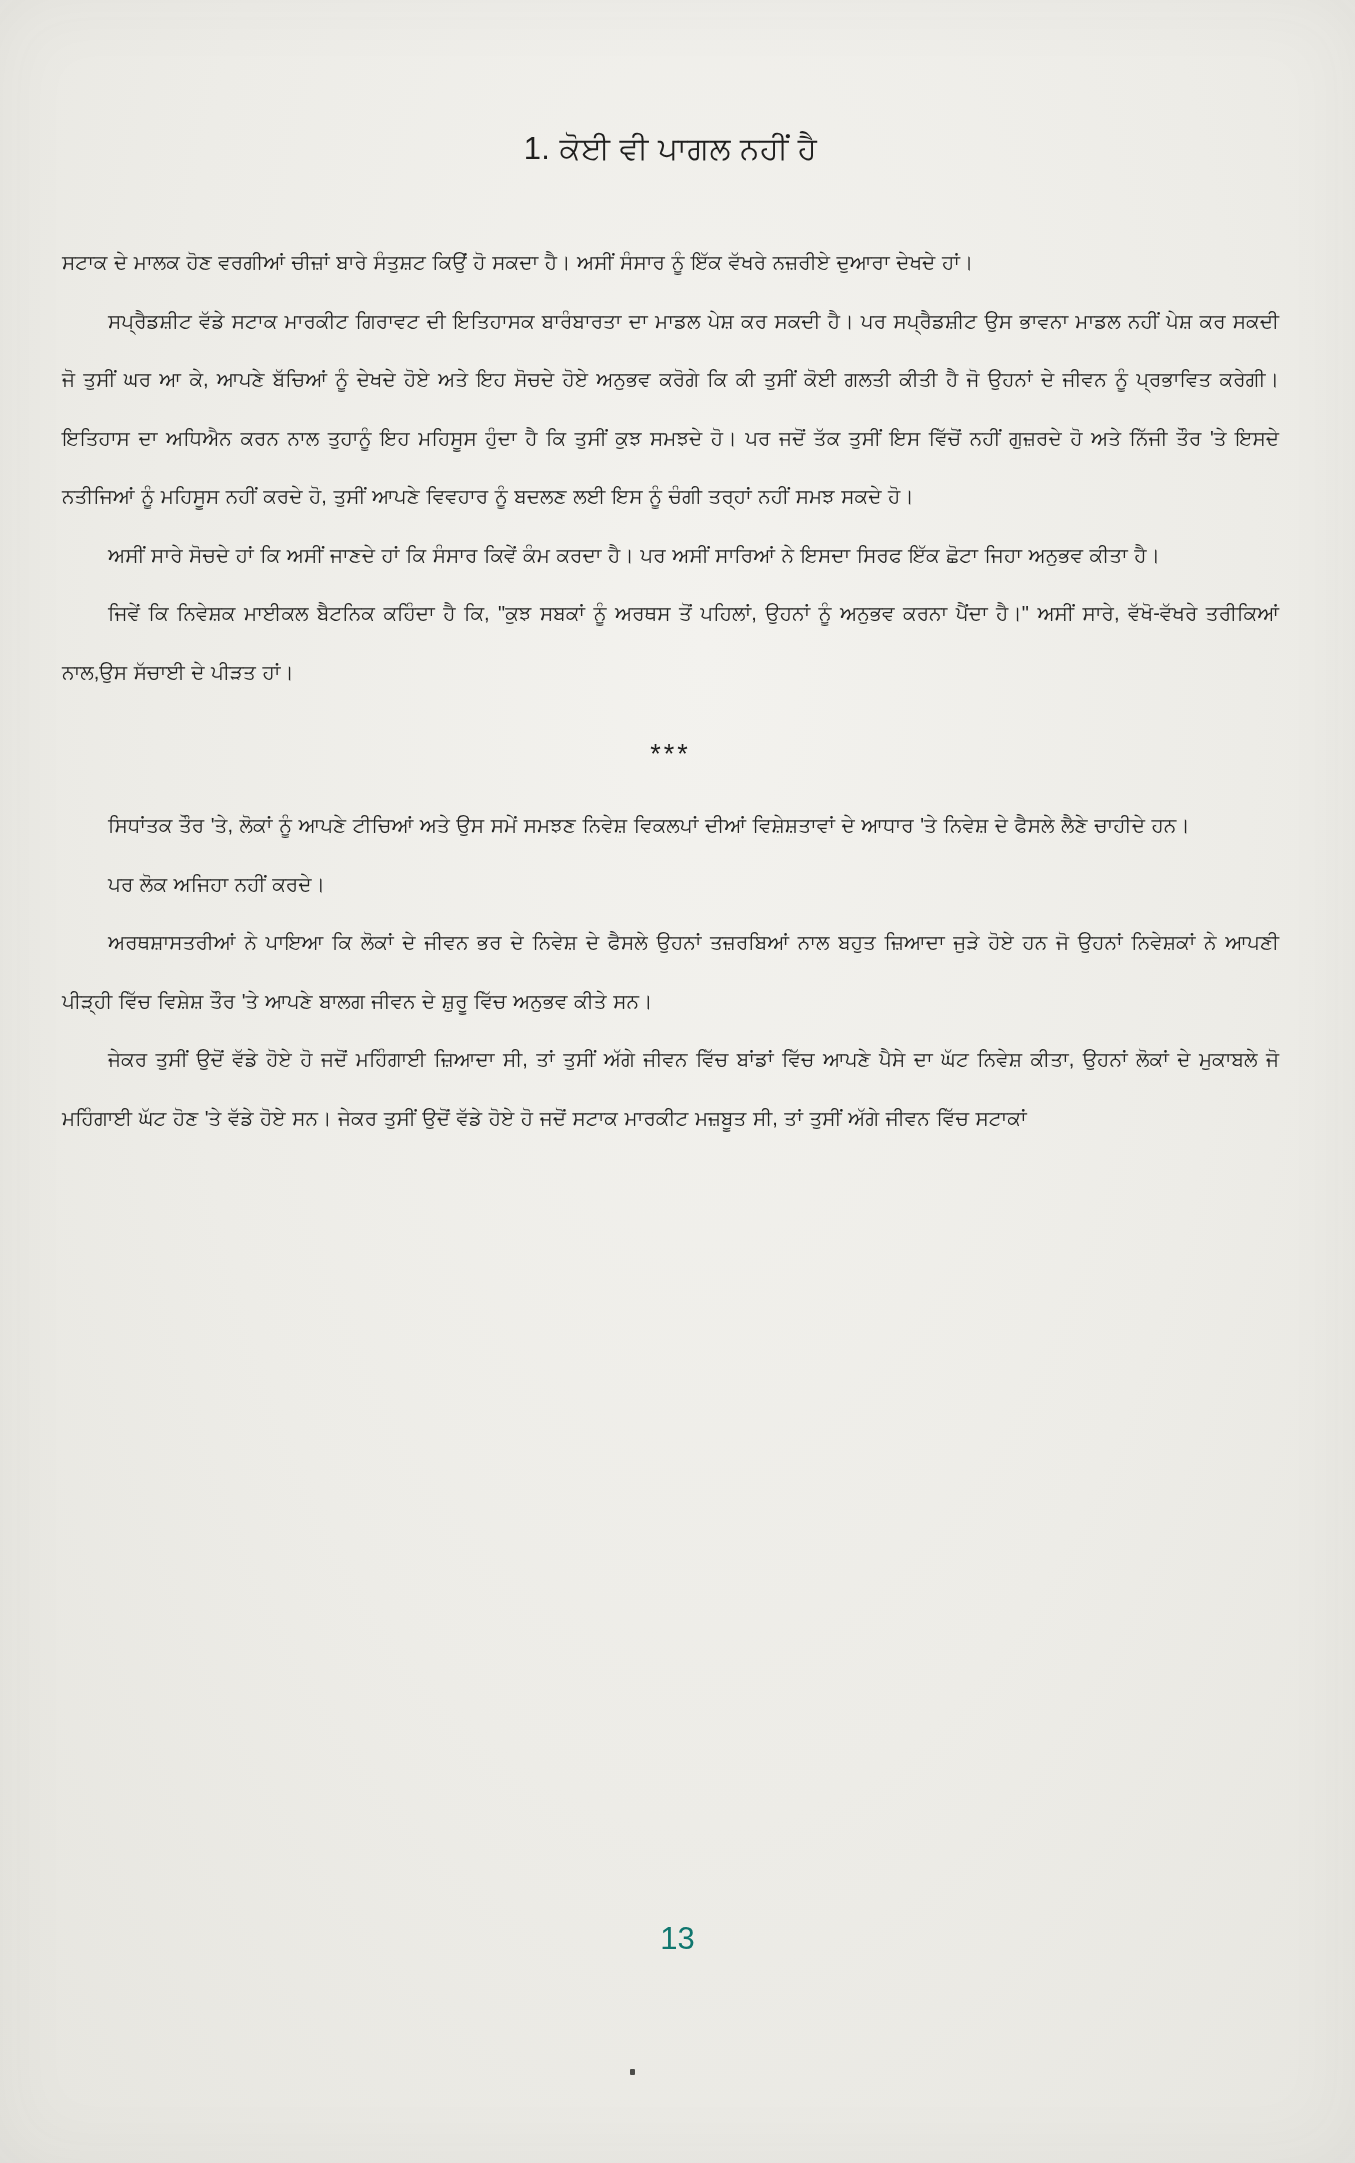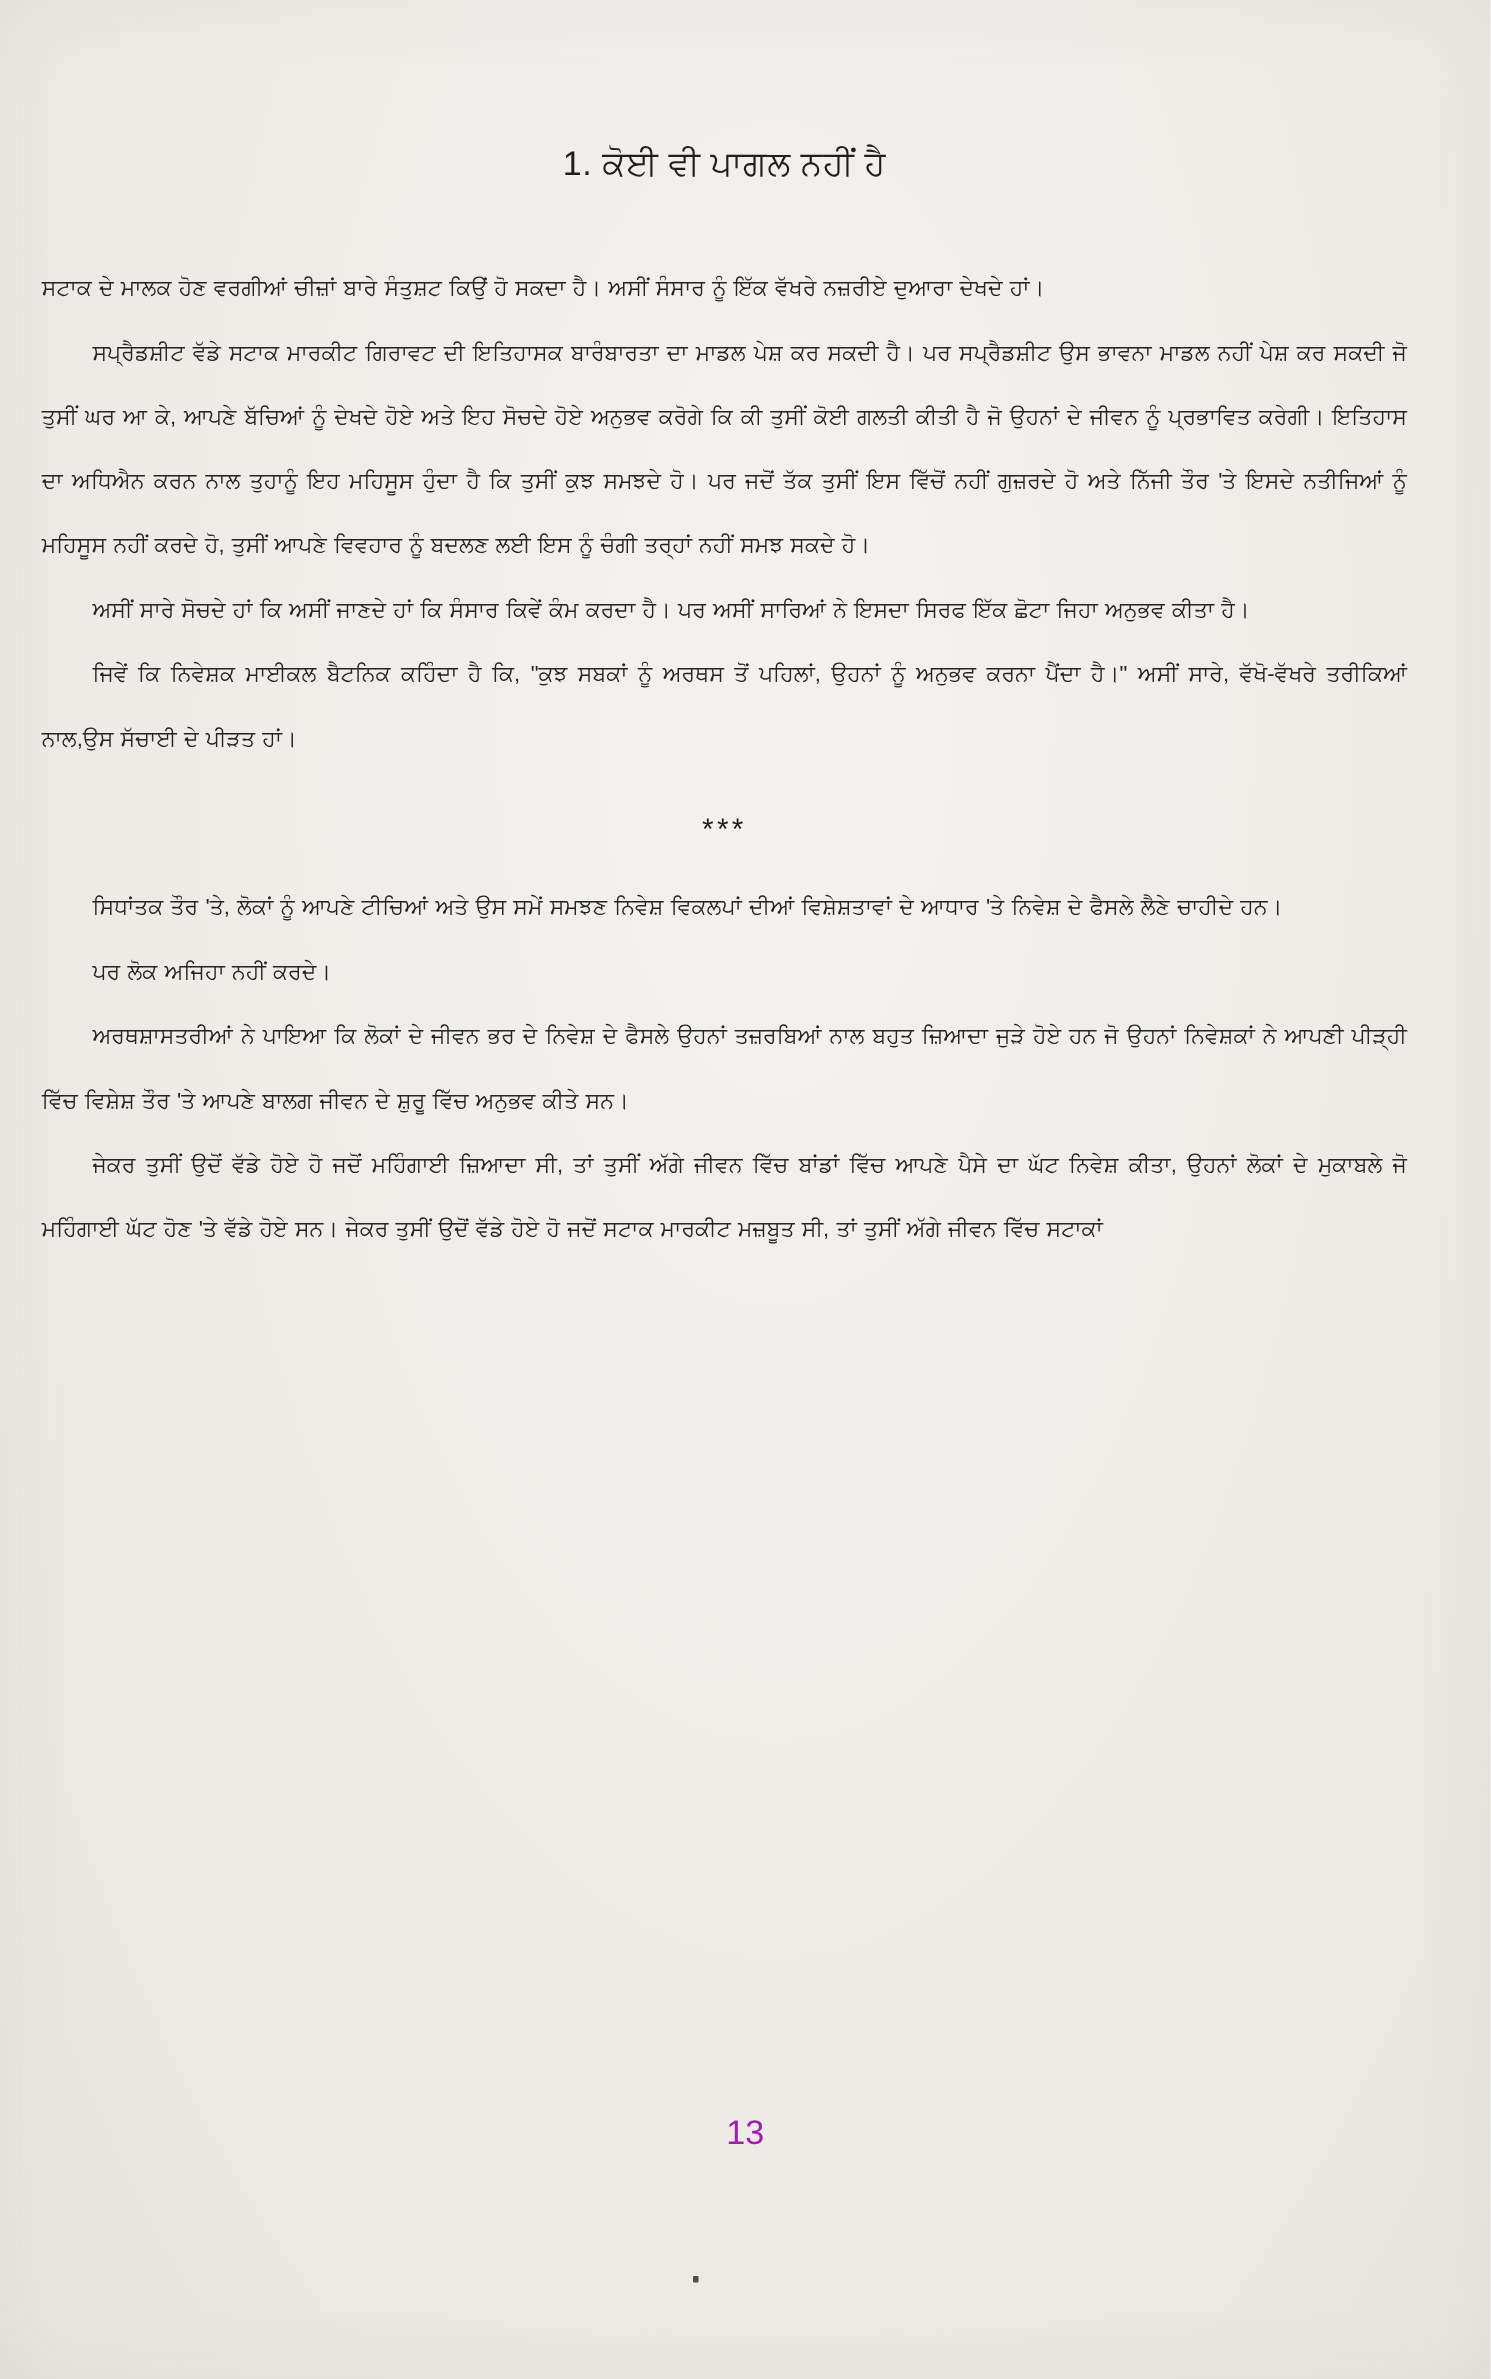--- a/index.html
+++ b/index.html
@@ -12,21 +12,21 @@
     position: relative;
     overflow: hidden;
     font-family: "Liberation Sans", sans-serif;
     background: radial-gradient(ellipse at 52% 30%, #f3f2ee 0%, #edece7 55%, #e6e5df 100%);
     color: #242423;
   }
   .page {
     position: absolute;
     inset: 0;
     box-sizing: border-box;
-    padding: 0 76px 0 38px;
+    padding: 0 76px 0 62px;
     box-shadow: inset 0 0 80px rgba(60,60,50,0.05);
   }
   .chapter-title {
     font-size: 31px;
     font-weight: 400;
     text-align: center;
     letter-spacing: 0.5px;
     margin: 131px 0 66px 0;
     color: #1f1f1e;
   }
@@ -48,21 +48,21 @@
     margin: 38px 0 26px 0;
     color: #1f1f1e;
   }
   .page-number {
     position: absolute;
     left: 0;
     right: 0;
     top: 1921px;
     text-align: center;
     font-size: 31px;
-    color: #a21caf;
+    color: #0f766e;
   }
   .speck {
     position: absolute;
     left: 630px;
     top: 2069px;
     width: 5px;
     height: 6px;
     background: #4c4c49;
     border-radius: 1px;
   }

